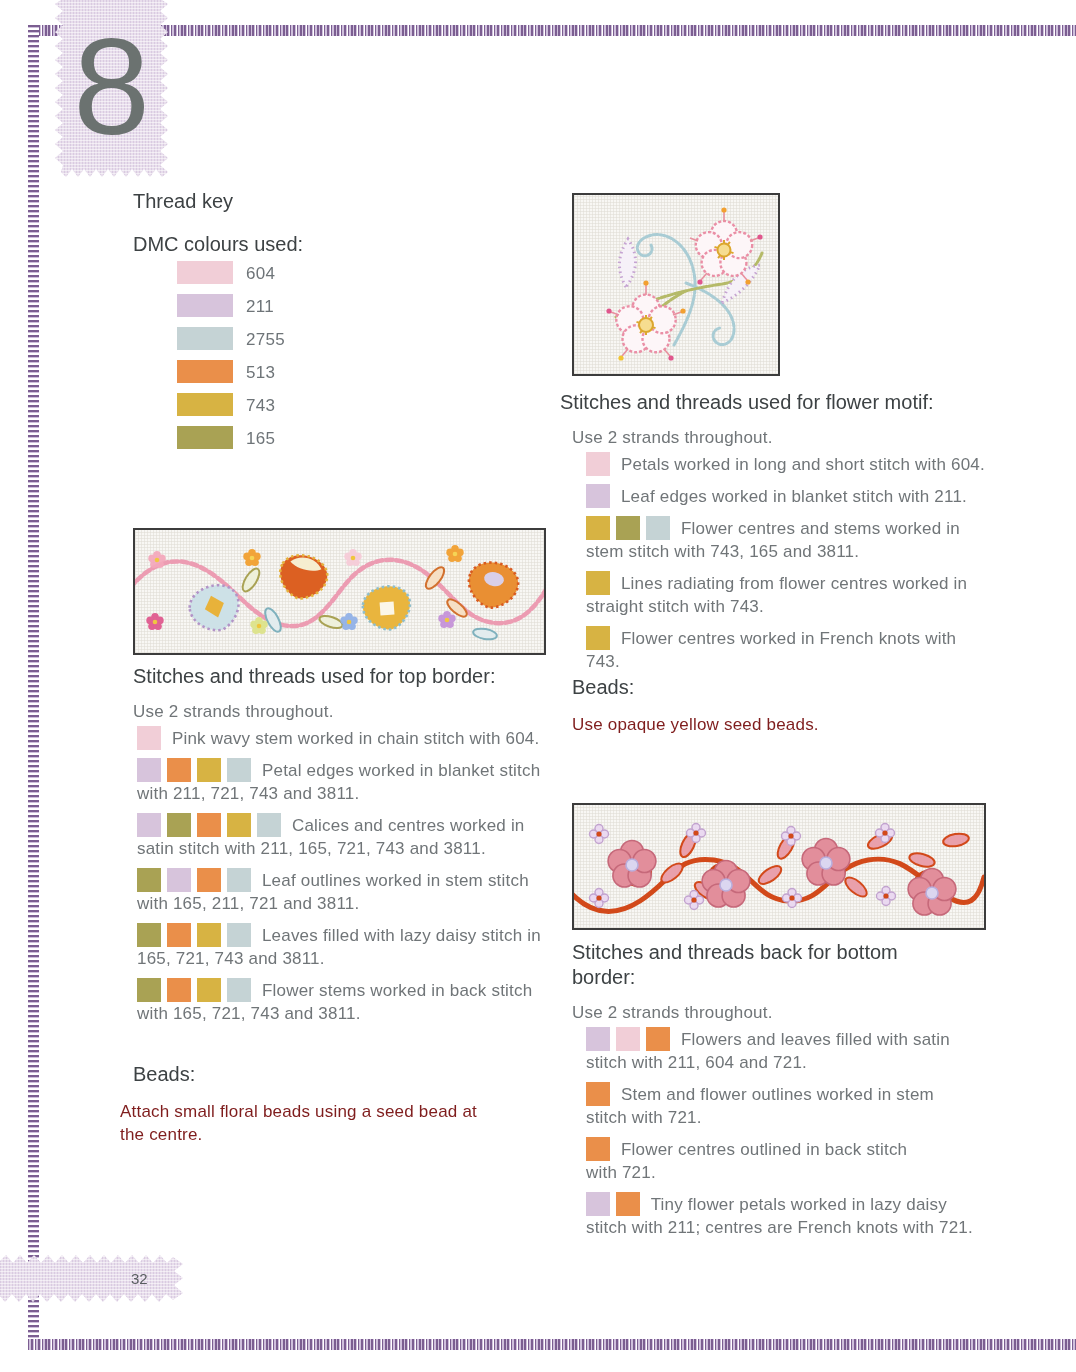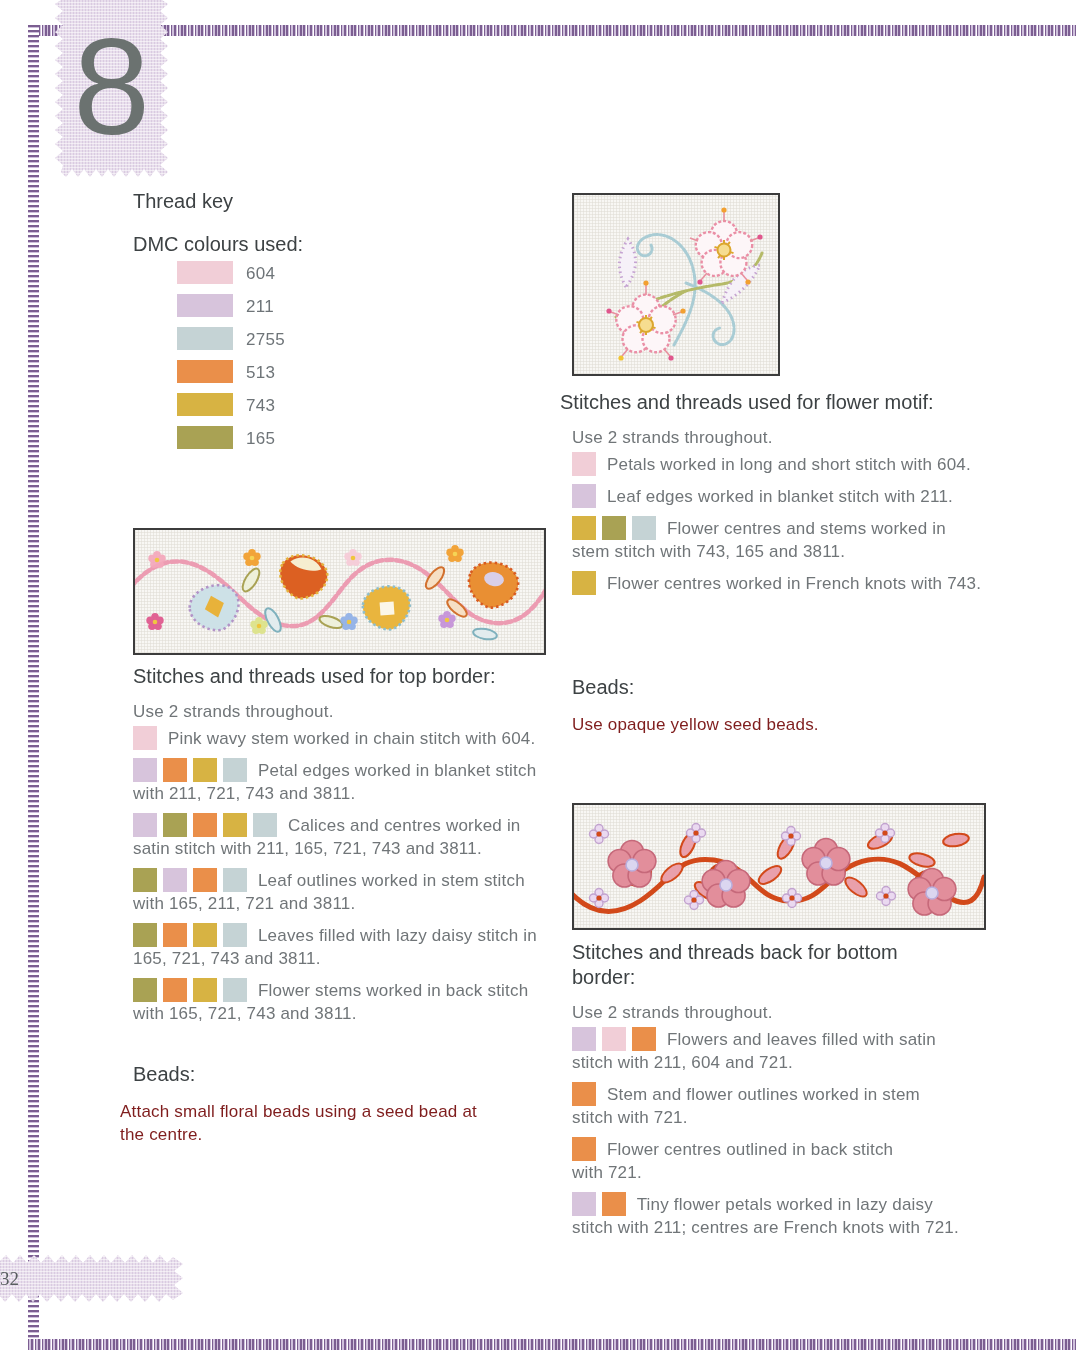--- a/index.html
+++ b/index.html
@@ -30,27 +30,27 @@
     position:absolute;left:55px;top:0;width:113px;height:177px;
     display:flex;align-items:center;justify-content:center;
     clip-path:polygon(107px 0,113px 4px,105px 11px,113px 18px,105px 25px,113px 32px,105px 39px,113px 46px,105px 53px,113px 60px,105px 67px,113px 74px,105px 81px,113px 88px,105px 95px,113px 102px,105px 109px,113px 116px,105px 123px,113px 130px,105px 137px,113px 144px,105px 151px,113px 158px,105px 165px,113px 172px,107px 177px,101px 169px,95px 177px,89px 169px,83px 177px,77px 169px,71px 177px,65px 169px,59px 177px,53px 169px,47px 177px,41px 169px,35px 177px,29px 169px,23px 177px,17px 169px,11px 177px,6px 172px,8px 165px,0 158px,8px 151px,0 144px,8px 137px,0 130px,8px 123px,0 116px,8px 109px,0 102px,8px 95px,0 88px,8px 81px,0 74px,8px 67px,0 60px,8px 53px,0 46px,8px 39px,0 32px,8px 25px,0 18px,8px 11px,0 4px,6px 0);
   }
   .big8{font-size:138px;line-height:1;color:#6b7270;margin-top:-6px;}
   .ribbon-32{
     position:absolute;left:0;top:1255px;width:183px;height:47px;
     display:flex;align-items:center;
     clip-path:polygon(0 6px,6px 0,13px 8px,20px 0,27px 8px,34px 0,41px 8px,48px 0,55px 8px,62px 0,69px 8px,76px 0,83px 8px,90px 0,97px 8px,104px 0,111px 8px,118px 0,125px 8px,132px 0,139px 8px,146px 0,153px 8px,160px 0,167px 8px,173px 2px,183px 9px,174px 16px,183px 23px,174px 30px,183px 38px,173px 45px,166px 39px,159px 47px,152px 39px,145px 47px,138px 39px,131px 47px,124px 39px,117px 47px,110px 39px,103px 47px,96px 39px,89px 47px,82px 39px,75px 47px,68px 39px,61px 47px,54px 39px,47px 47px,40px 39px,33px 47px,26px 39px,19px 47px,12px 39px,5px 47px,0 41px);
   }
-  .pagenum{font-size:19px;color:#595e60;font-family:Liberation Serif, serif;}
+  .pagenum{margin-left:131px;font-size:15px;color:#595e60;}
   
   .h1{position:absolute;font-size:20px;color:#3d4244;letter-spacing:0;}
   .h1.wrap{white-space:pre-line;line-height:25px;}
   .intro{position:absolute;font-size:17px;color:#707578;letter-spacing:.2px;}
   .items{position:absolute;}
-  .item{margin:0 0 8px 0;font-size:17px;line-height:23px;color:#707578;letter-spacing:.2px;}
+  .item{margin:0 0 8px 14px;font-size:17px;line-height:23px;color:#707578;letter-spacing:.2px;}
   .itx{white-space:pre-line;}
   .sw{display:inline-block;width:24px;height:24px;margin-right:6px;vertical-align:-6px;background:#ccc;}
   .beads-text{position:absolute;font-size:17px;line-height:23px;color:#7f1d1d;letter-spacing:.2px;white-space:pre-line;}
   
   .key-list{position:absolute;left:133px;top:261px;}
   .key-row{display:flex;align-items:flex-end;height:23px;margin-bottom:10px;padding-left:44px;}
   .key-sw{width:56px;height:23px;background:#ccc;}
   .key-label{margin-left:13px;font-size:17px;color:#6e7478;letter-spacing:.3px;}
   
   .frame{
@@ -178,21 +178,21 @@
     <g transform="translate(312,90)" fill="#c490d8" opacity=".92">
         <use href="#star5"></use>
         <circle r="2.3" fill="#f0c433"></circle>
       </g>
   </svg>
 </div>
 
 <div class="h1" style="left:133px;top:665px;">Stitches and threads used for top border:</div>
 <div class="intro" style="left:133px;top:702px;">Use 2 strands throughout.</div>
 
-<div class="items" style="left:133px;top:726px;width:420px;">
+<div class="items" style="left:123px;top:726px;width:420px;">
   <p class="item">
     <span class="sw" style="background-color: rgb(241, 206, 215);"></span>
     <span class="itx">Pink wavy stem worked in chain stitch with 604.</span>
   </p>
   <p class="item">
     <span class="sw" style="background-color: rgb(215, 196, 220);"></span><span class="sw" style="background-color: rgb(234, 143, 74);"></span><span class="sw" style="background-color: rgb(215, 179, 67);"></span><span class="sw" style="background-color: rgb(197, 211, 213);"></span>
     <span class="itx">Petal edges worked in blanket stitch
 with 211, 721, 743 and 3811.</span>
   </p>
   <p class="item">
@@ -301,20 +301,25 @@
     <span class="itx">Petals worked in long and short stitch with 604.</span>
   </p>
   <p class="item">
     <span class="sw" style="background-color: rgb(215, 196, 220);"></span>
     <span class="itx">Leaf edges worked in blanket stitch with 211.</span>
   </p>
   <p class="item">
     <span class="sw" style="background-color: rgb(215, 179, 67);"></span><span class="sw" style="background-color: rgb(169, 162, 84);"></span><span class="sw" style="background-color: rgb(197, 211, 213);"></span>
     <span class="itx">Flower centres and stems worked in
 stem stitch with 743, 165 and 3811.</span>
+  </p>
+  <p class="item">
+    <span class="sw" style="background-color: rgb(215, 179, 67);"></span>
+    <span class="itx">Lines radiating from flower centres worked in
+straight stitch with 743.</span>
   </p>
   <p class="item">
     <span class="sw" style="background-color: rgb(215, 179, 67);"></span>
     <span class="itx">Flower centres worked in French knots with 743.</span>
   </p>
 </div>
 
 <div class="h1" style="left:572px;top:676px;">Beads:</div>
 <div class="beads-text" style="left:572px;top:713px;width:400px;">Use opaque yellow seed beads.</div>
 

